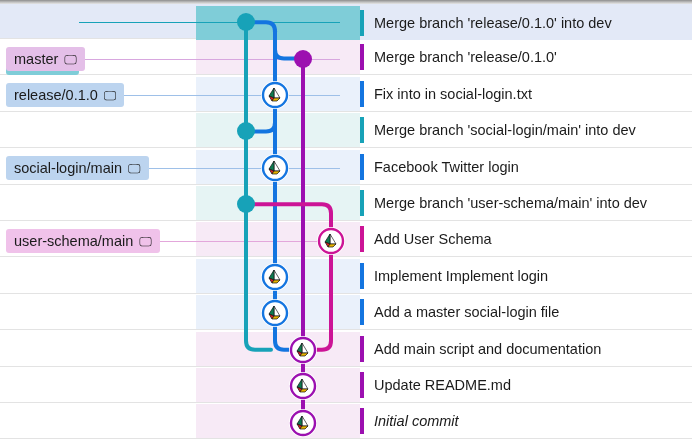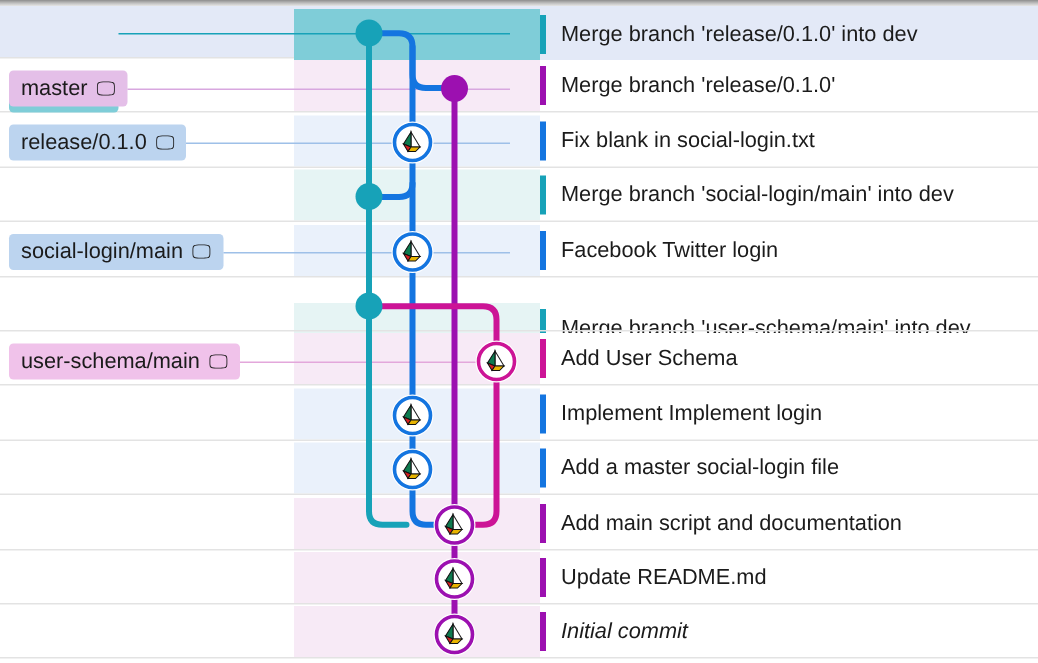--- a/index.html
+++ b/index.html
@@ -65,38 +65,38 @@
         <div class="msgbg" style="background: rgb(255, 255, 255);"></div>
         <div class="gfxbg" style="background: rgb(247, 234, 246);"></div>
         <div class="colorbar" style="background: rgb(156, 16, 176);"></div>
         <div class="msg">Merge branch 'release/0.1.0'</div>
       </div>
       <div class="sep" style="top: 70.4px; background: rgb(227, 227, 227);"></div>
       <div class="row" style="top: 72.8px;">
         <div class="msgbg" style="background: rgb(255, 255, 255);"></div>
         <div class="gfxbg" style="background: rgb(234, 241, 251);"></div>
         <div class="colorbar" style="background: rgb(20, 117, 224);"></div>
-        <div class="msg">Fix blank in social-login.txt</div>
+        <div class="msg">Fix into in social-login.txt</div>
       </div>
       <div class="sep" style="top: 106.8px; background: rgb(227, 227, 227);"></div>
       <div class="row" style="top: 109.2px;">
         <div class="msgbg" style="background: rgb(255, 255, 255);"></div>
         <div class="gfxbg" style="background: rgb(230, 244, 244);"></div>
         <div class="colorbar" style="background: rgb(23, 162, 184);"></div>
         <div class="msg">Merge branch 'social-login/main' into dev</div>
       </div>
       <div class="sep" style="top: 143.2px; background: rgb(227, 227, 227);"></div>
       <div class="row" style="top: 145.6px;">
         <div class="msgbg" style="background: rgb(255, 255, 255);"></div>
         <div class="gfxbg" style="background: rgb(234, 241, 251);"></div>
         <div class="colorbar" style="background: rgb(20, 117, 224);"></div>
         <div class="msg">Facebook Twitter login</div>
       </div>
       <div class="sep" style="top: 179.6px; background: rgb(227, 227, 227);"></div>
-      <div class="row" style="top: 182px; margin-top: 16px;">
+      <div class="row" style="top: 182px;">
         <div class="msgbg" style="background: rgb(255, 255, 255);"></div>
         <div class="gfxbg" style="background: rgb(230, 244, 244);"></div>
         <div class="colorbar" style="background: rgb(23, 162, 184);"></div>
         <div class="msg">Merge branch 'user-schema/main' into dev</div>
       </div>
       <div class="sep" style="top: 216px; background: rgb(227, 227, 227);"></div>
       <div class="row" style="top: 218.4px;">
         <div class="msgbg" style="background: rgb(255, 255, 255);"></div>
         <div class="gfxbg" style="background: rgb(247, 234, 246);"></div>
         <div class="colorbar" style="background: rgb(204, 20, 150);"></div>

